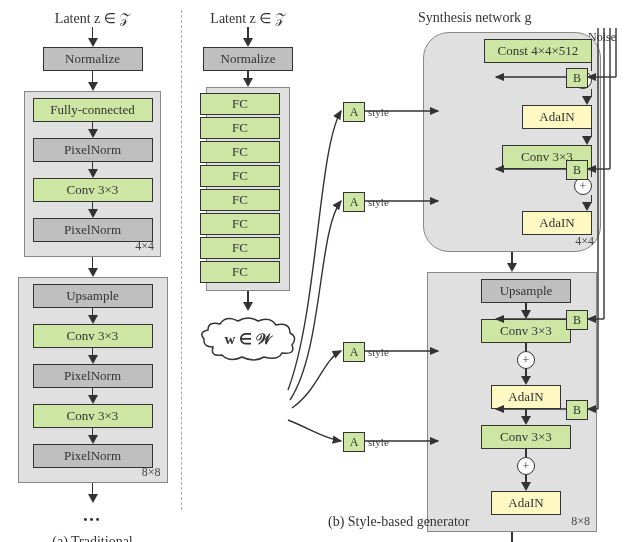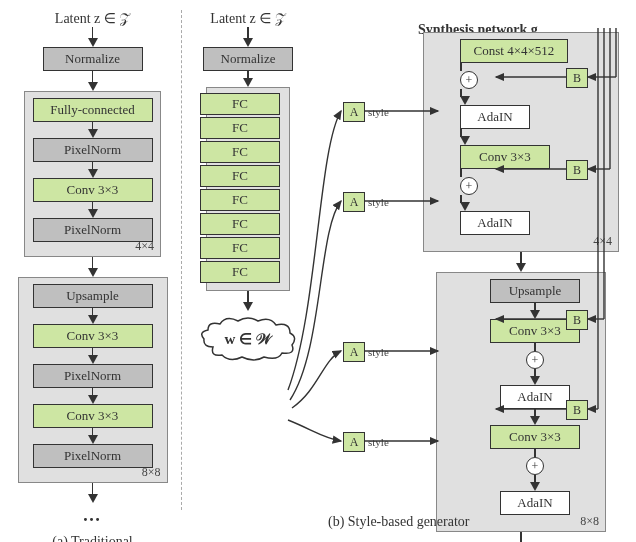--- a/index.html
+++ b/index.html
@@ -42,21 +42,21 @@
   .vline-s { width:1.5px; height:8px; background:#333; }
   .box {
     border: 1.5px solid #333;
     padding: 3px 6px;
     text-align: center;
     font-size: 13px;
     box-sizing: border-box;
   }
   .gray { background: #bfbfbf; }
   .green { background: #cde6a3; }
-  .blue { background: #ffffff; }
+  .blue { background: #fef9c3; }
   .group {
     border: 1.5px solid #888;
     background: #e0e0e0;
     padding: 6px 8px 14px 8px;
     display: flex;
     flex-direction: column;
     align-items: center;
     position: relative;
     box-sizing: border-box;
   }
@@ -182,26 +182,26 @@
       <div class="vline"></div>
         <div class="arrow-down"></div>
       <div class="cloud">
         <svg width="100" height="44" viewBox="0 0 100 44">
           <path d="M15 30 Q5 30 6 22 Q0 15 10 13 Q10 4 22 7 Q28 -2 40 4 Q50 -2 60 4 Q72 -1 78 8 Q92 5 92 16 Q100 20 94 28 Q98 38 84 36 Q80 44 66 40 Q56 46 44 40 Q32 46 24 38 Q12 40 15 30 Z" fill="#fff" stroke="#333" stroke-width="1.5"></path>
         </svg>
         <span class="cloud-text">w ∈ 𝒲</span>
       </div>
     </div>
 
-    <div class="syn-label abs" style="left:230px; top:12px;font-weight:bold;">Synthesis network  g</div>
+    <div class="syn-label abs" style="left:230px; top:0;">Synthesis network  g</div>
     <div class="noise-label abs" style="left:400px; top:0;">Noise</div>
 
     <div class="synthcol abs" style="left:195px; top:22px;">
 
-      <div class="group" style="width:196px; padding:6px 8px 16px 36px; align-items:flex-start;">
+      <div class="group" style="width:178px; padding:6px 8px 16px 36px; align-items:flex-end;border-radius:26px;">
         <div class="box green w108">Const 4×4×512</div>
         <div class="vline-s"></div>
         <div class="circle-plus">+</div>
         <div class="vline-s"></div>
           <div class="arrow-down"></div>
         <div class="box blue" style="width:70px">AdaIN</div>
         <div class="vline-s"></div>
           <div class="arrow-down"></div>
         <div class="box green" style="width:90px">Conv 3×3</div>
         <div class="vline-s"></div>

